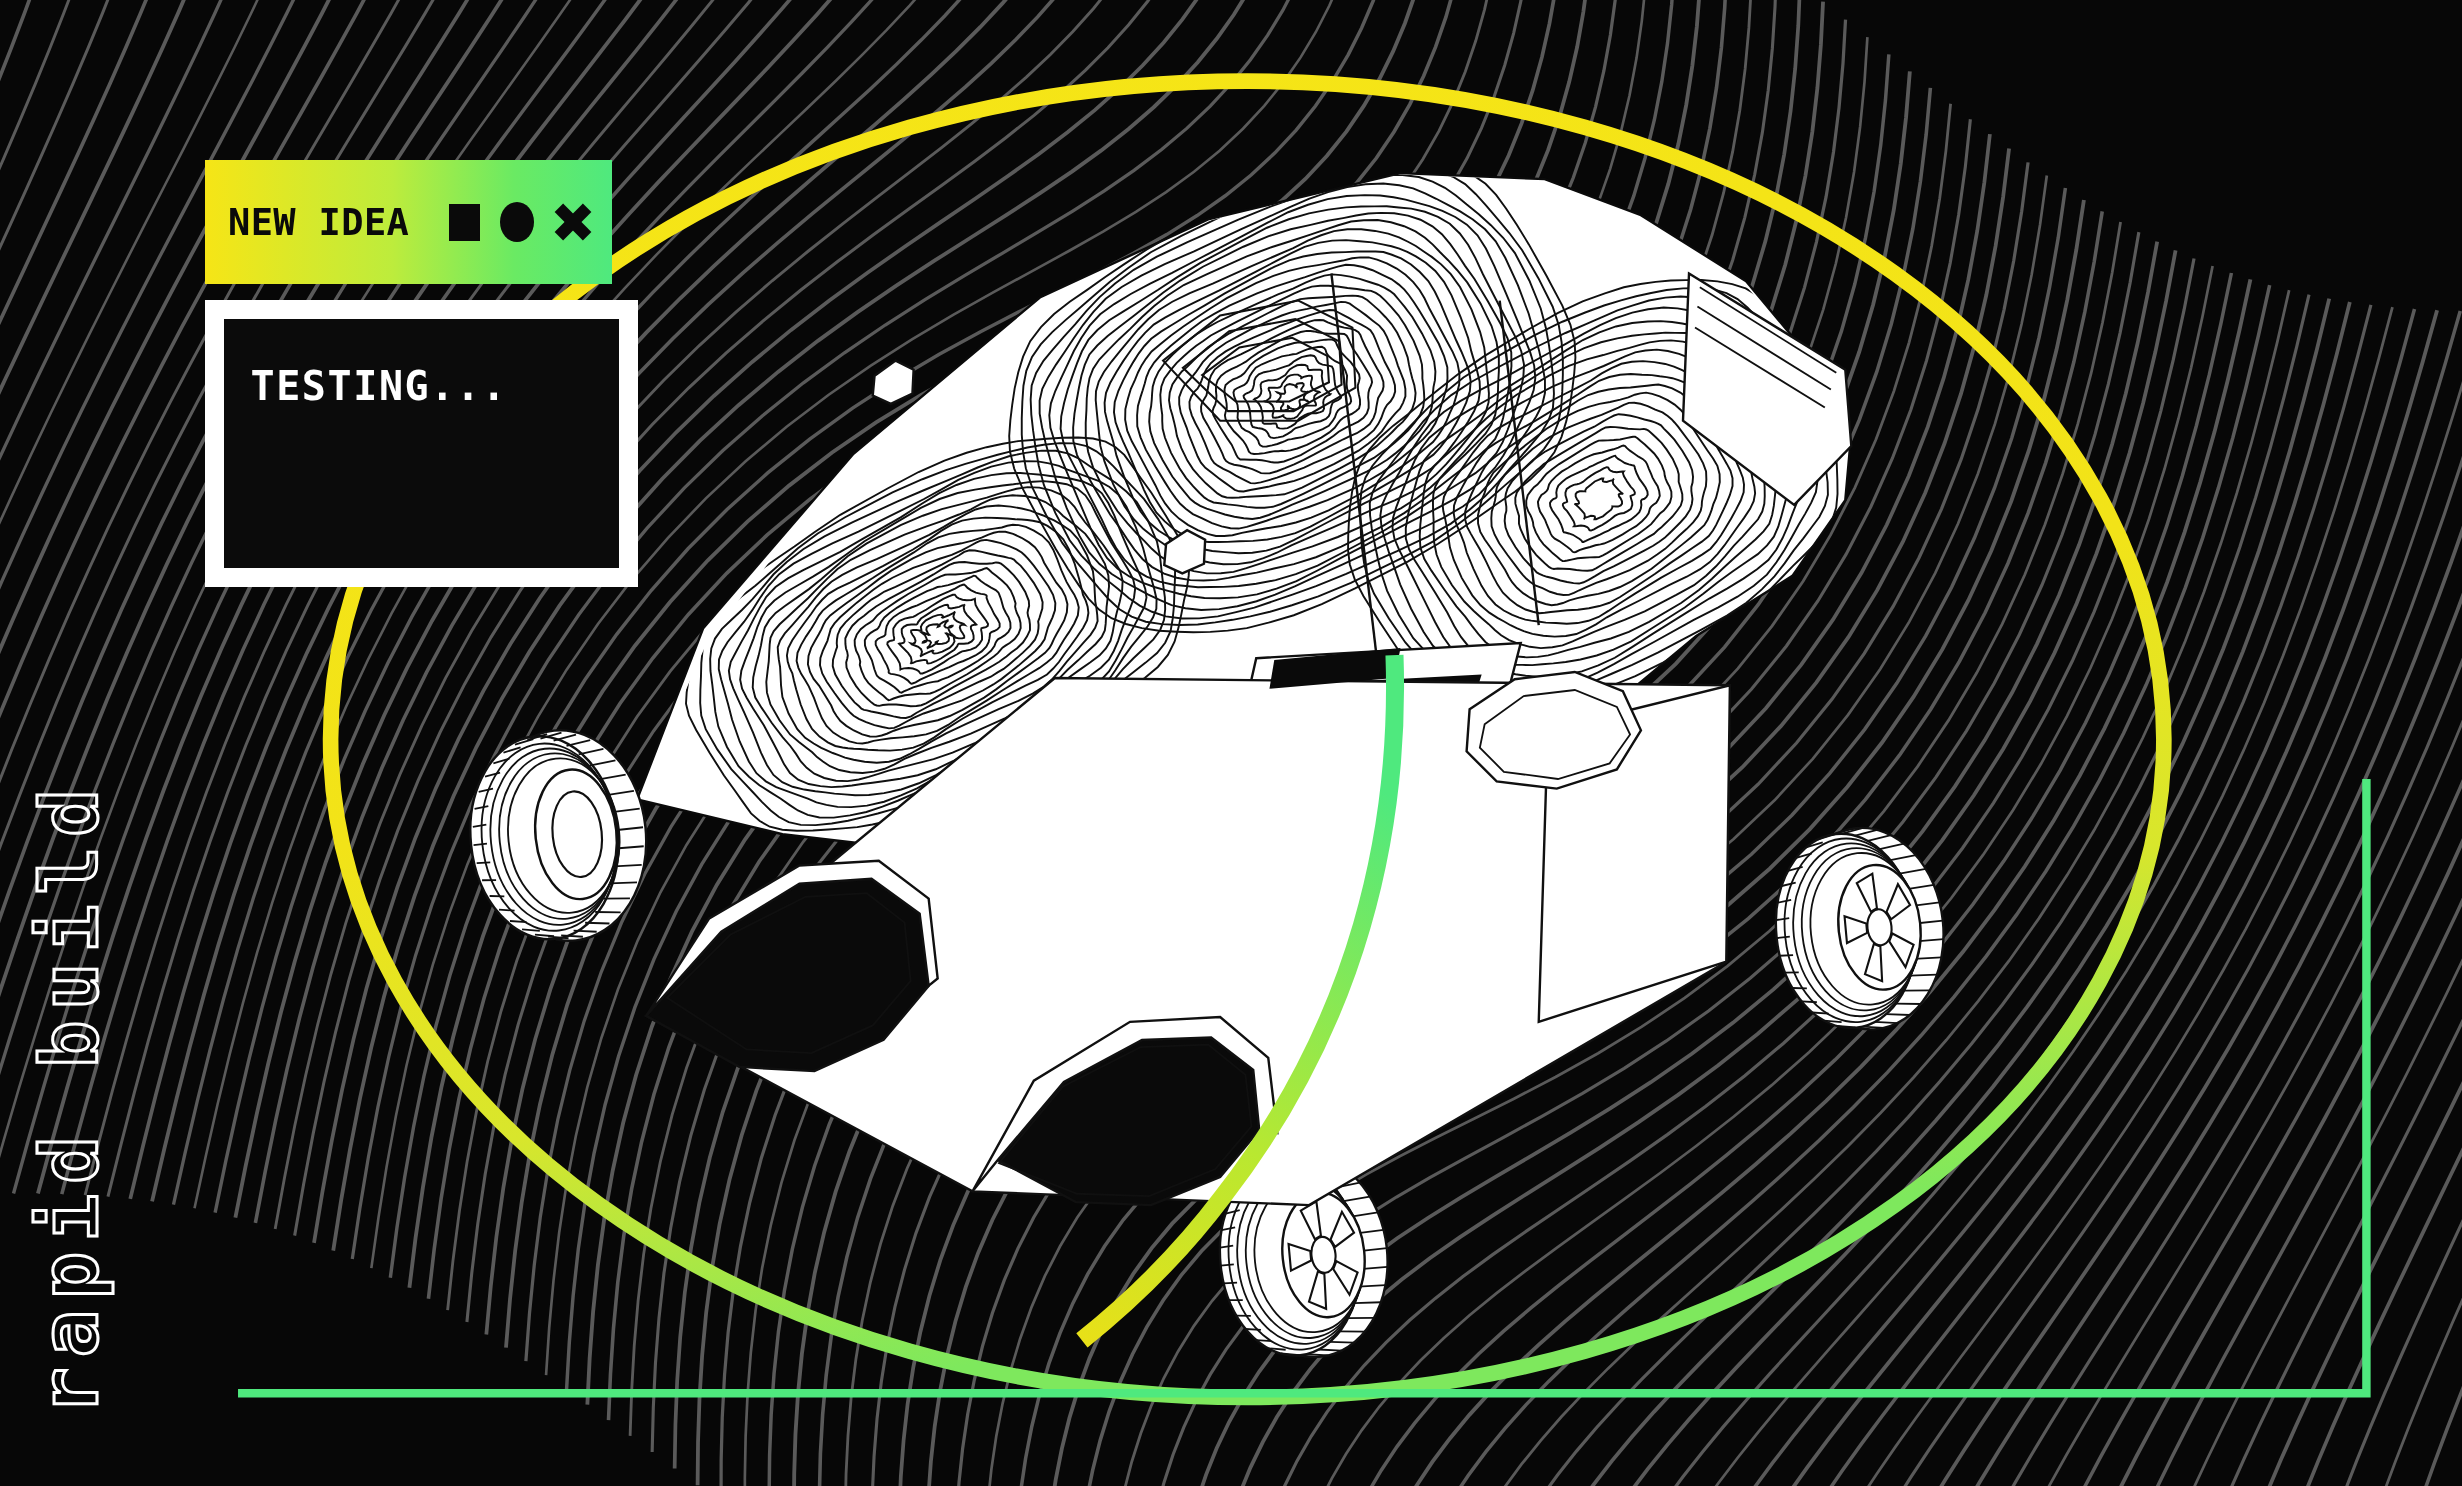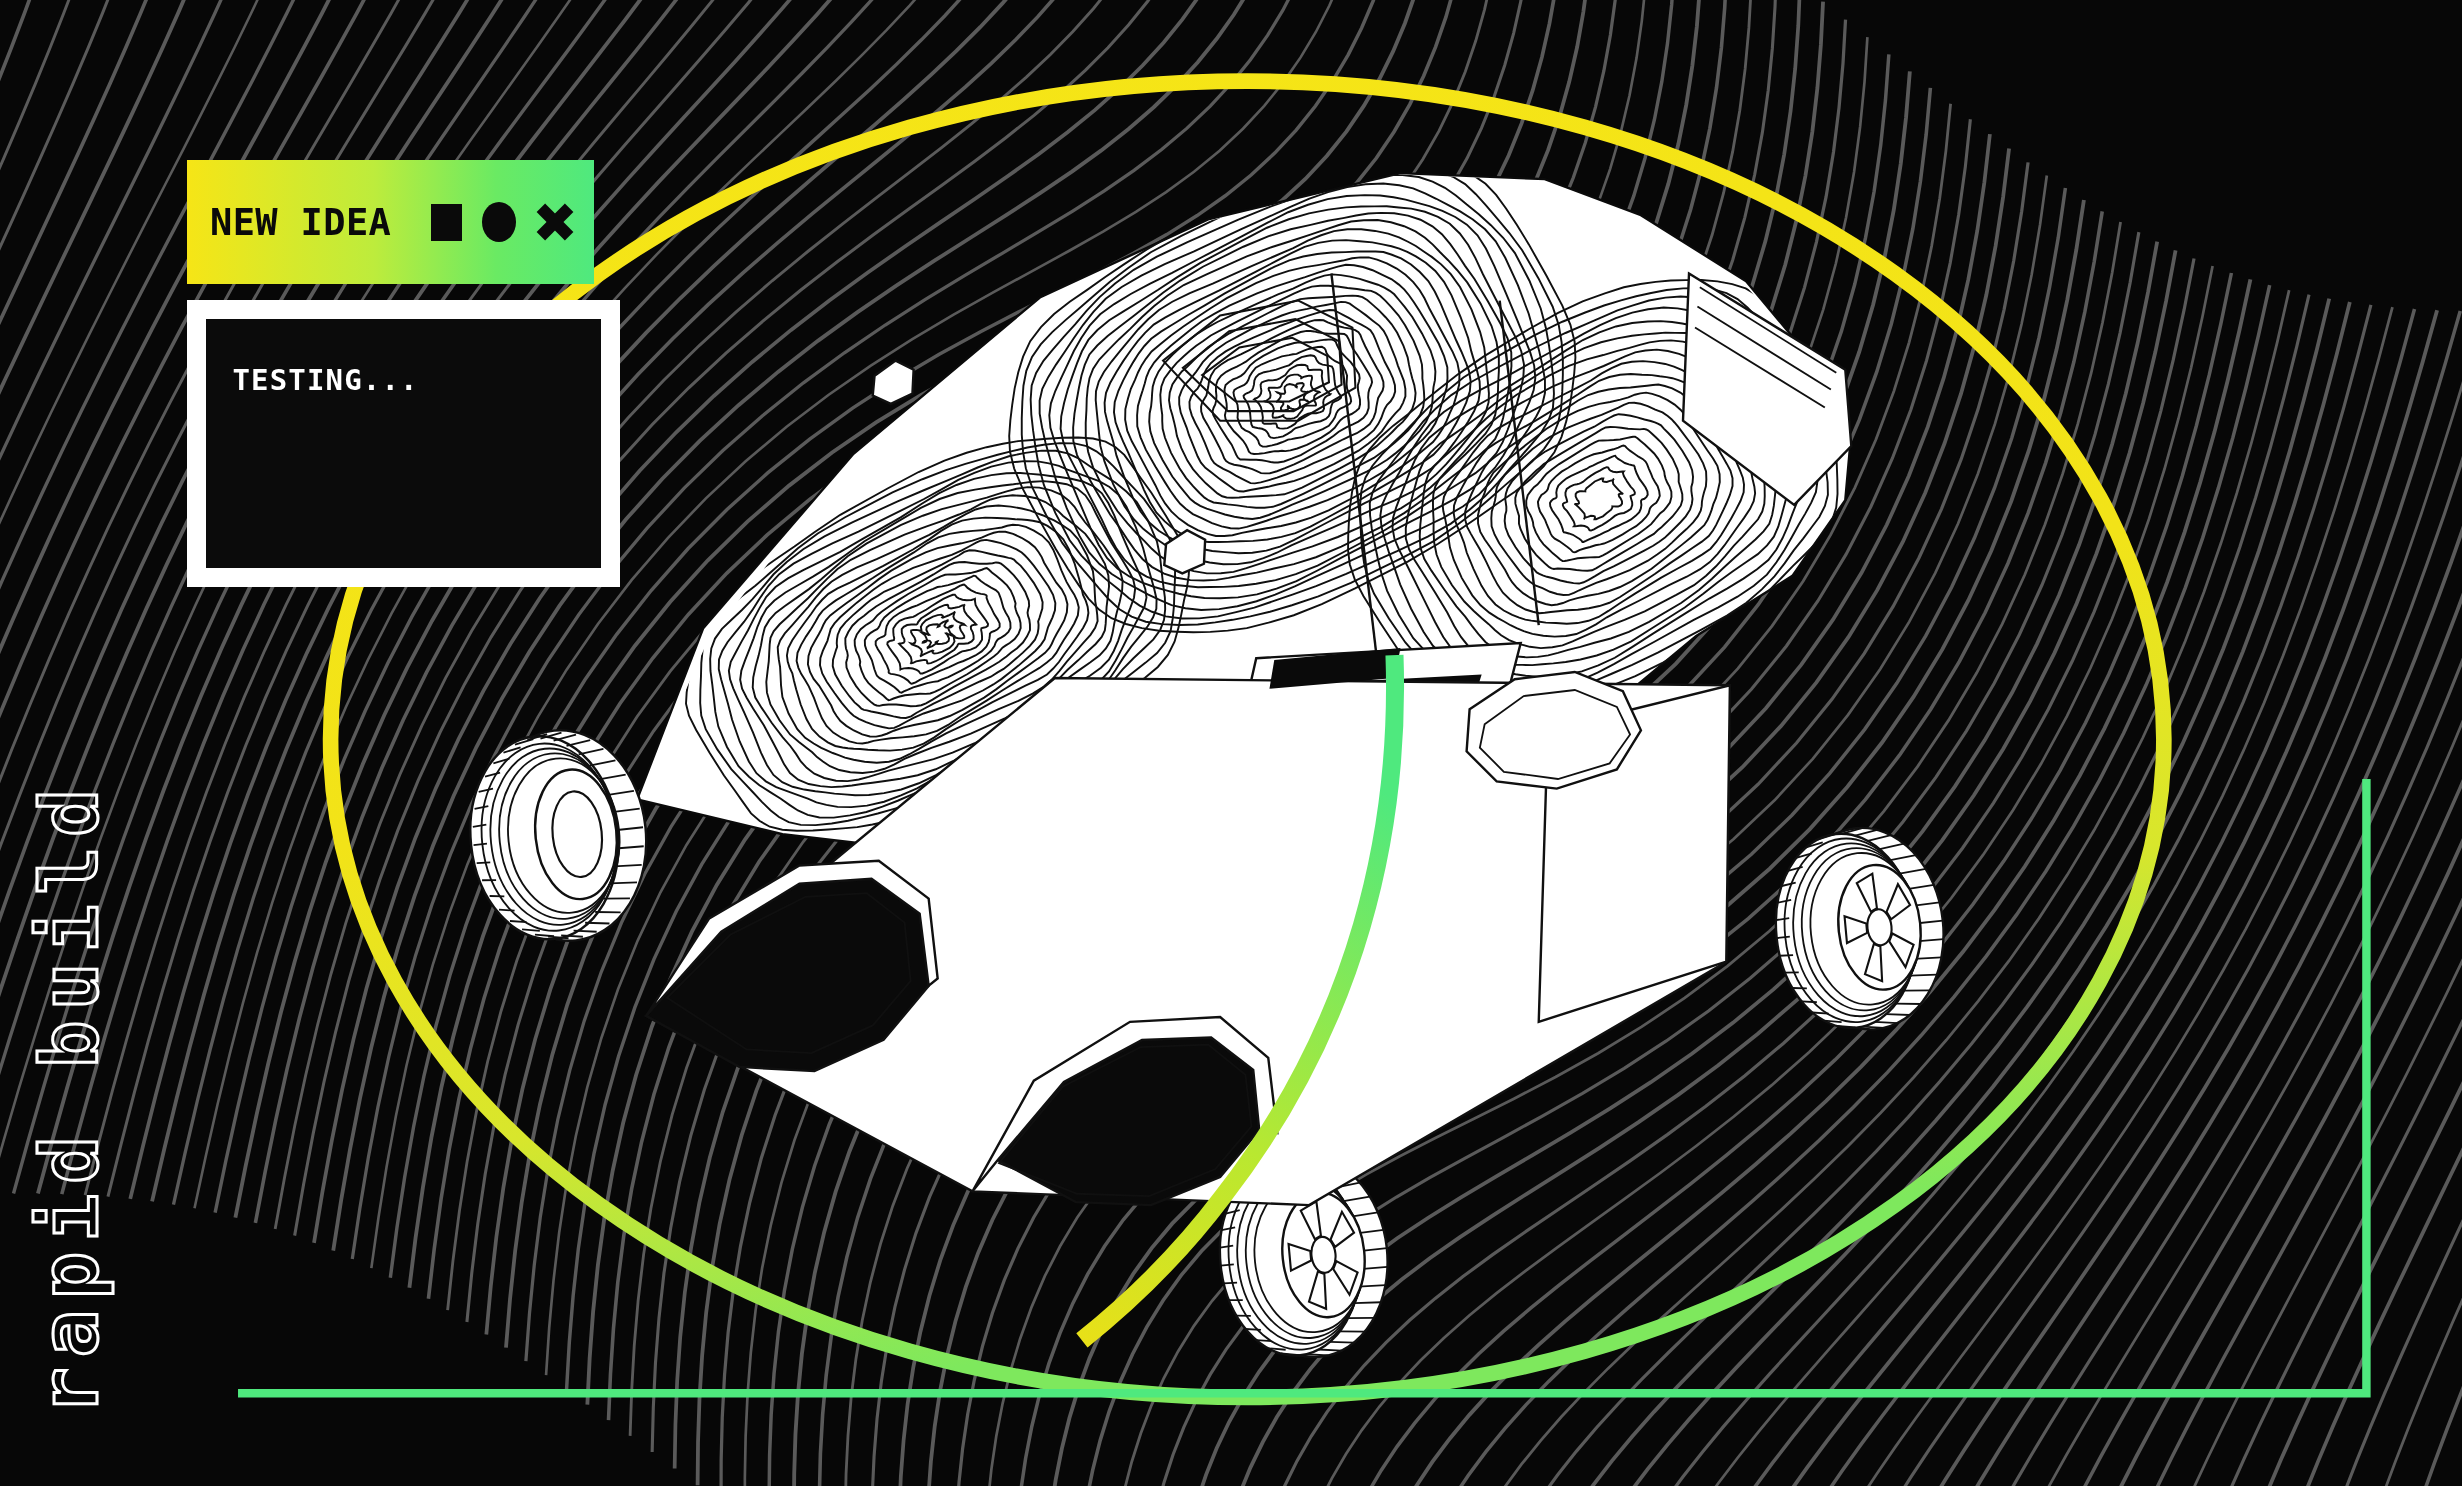--- a/index.html
+++ b/index.html
@@ -37,21 +37,21 @@
   }
   #label-rapid-build{
     left:24px; bottom:72px;
     font-size:79px;
     transform-origin:0 100%;
     transform:rotate(-90deg) translate(0,100%);
   }
 
   
   #dialog{
-    position:absolute; left:187px; top:160px; width:407px; z-index:9;
+    position:absolute; left:205px; top:160px; width:407px; z-index:9;
   }
   #titlebar{
     height:124px; width:100%;
     background:linear-gradient(90deg,#f6e516 0%, #bdec3c 46%, #6aea63 76%, #4fe97e 100%);
     display:flex; align-items:center; justify-content:space-between;
     padding:0 20.4px 0 23px;
   }
   #title-text{
     font-family:"DejaVu Sans Mono", monospace;
     font-weight:700; font-size:37px; color:#0a0a0a;
@@ -75,21 +75,21 @@
     padding:19px;
     width:433px; height:287px;
   }
   #console{
     width:100%; height:100%;
     background:#0b0b0b;
     padding:44px 0 0 26.5px;
   }
   #console-text{
     font-family:"DejaVu Sans Mono", monospace;
-    font-weight:700; font-size:29px; color:#ffffff;
+    font-weight:700; font-size:40px; color:#ffffff;
     letter-spacing:0.04em;
   }
 </style>
 </head>
 <body>
 
 <div id="stage">
 
   <svg id="bg-swirl" viewBox="0 0 4096 2473" preserveAspectRatio="none">
     <g id="swirl-group" fill="none" stroke="#5a5a5a" stroke-width="5">

